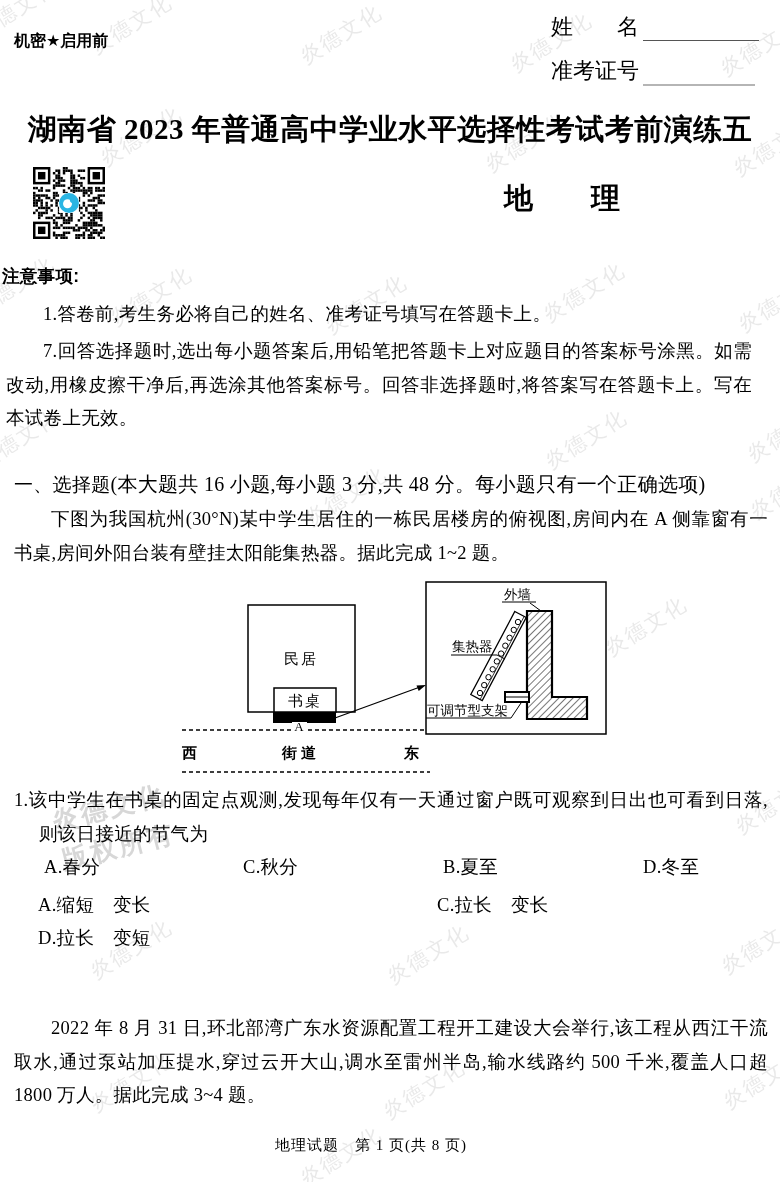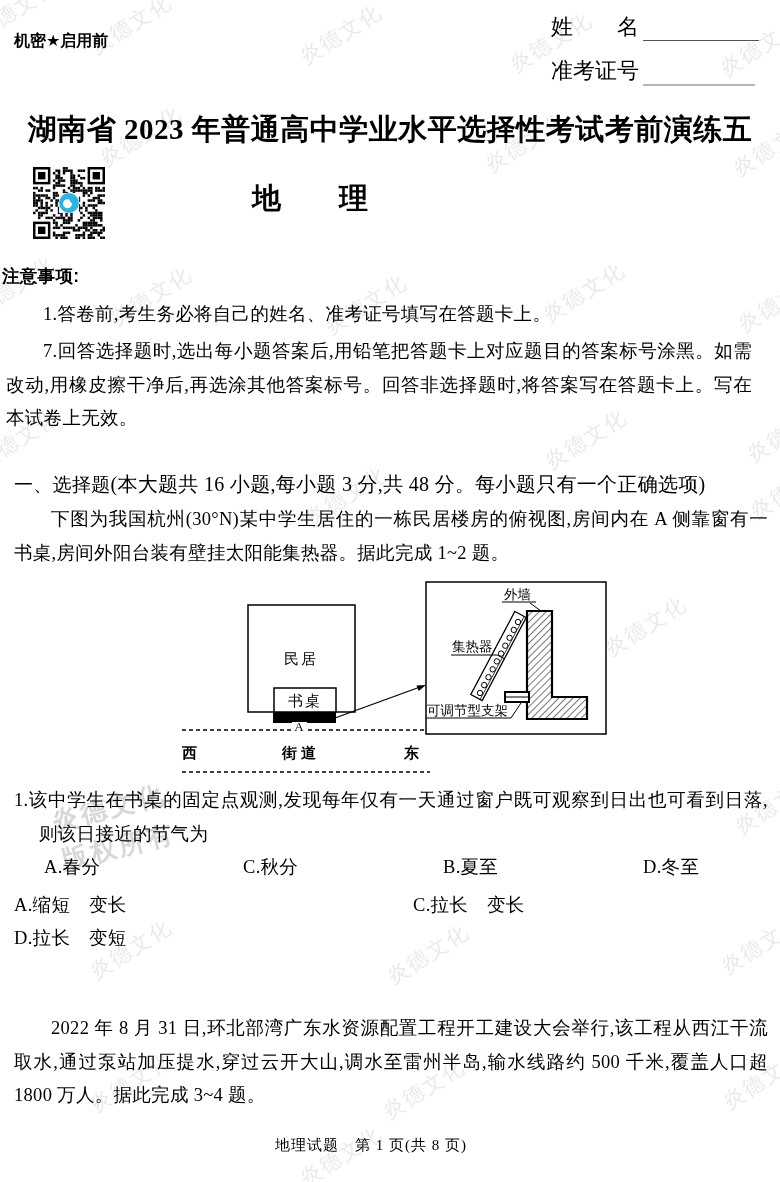--- a/index.html
+++ b/index.html
@@ -20,21 +20,21 @@
   .fill-row{position:absolute;display:flex;font-size:22px;margin-left:28px;}
   .fill-row.name{left:523px;top:12px;}
   .fill-row.exam{left:523px;top:56px;}
   .fill-line{display:inline-block;height:28px;margin-left:4px;}
   .fill-line.l1{width:116px;border-bottom:1.5px solid #555;}
   .fill-line.l2{width:112px;border-bottom:2.5px solid #b5b5b5;}
   
   .main-title{position:absolute;left:0;top:110px;width:780px;text-align:center;
       font-size:29px;font-weight:700;letter-spacing:0.5px;}
   .qr{position:absolute;left:33px;top:167px;width:72px;height:72px;}
-  .subject{position:absolute;left:0;top:179px;width:620px;text-align:center;
+  .subject{position:absolute;left:0;top:179px;width:620px;text-align:right;
       font-size:29px;font-weight:bold;font-family:Liberation Sans, sans-serif;}
   
   .notices{position:absolute;left:2px;top:260px;width:754px;}
   .notices h3{margin:0 0 3px 0;font-size:17.5px;
       font-family:"Liberation Sans",sans-serif;font-weight:bold;}
   .body-text{font-size:18.5px;line-height:33.5px;letter-spacing:0.3px;
       text-align:justify;}
   .notices p{margin:4px;text-indent:2em;}
   
   .section{position:absolute;left:14px;top:467px;width:754px;}
@@ -47,21 +47,21 @@
   .figure svg{display:block;}
   .fig-label{font-size:15px;}
   .fig-small{font-size:13.5px;}
   
   .question{position:absolute;left:14px;width:754px;}
   .q1{top:784px;} .q2{top:889px;}
   .q-text{margin:0;padding-left:25px;text-indent:-25px;}
   .opts4{display:grid;grid-template-columns:199px 200px 200px auto;
       margin-left:30px;line-height:33px;}
   .opts2{display:grid;grid-template-columns:399px auto;
-      line-height:33px;}
+      margin-left:24px;line-height:33px;}
   .passage2{position:absolute;left:14px;top:1012px;width:754px;}
   .passage2 p{margin:0;text-indent:2em;}
   .footer{position:absolute;left:0;top:1136px;width:742px;text-align:center;
       font-size:15px;letter-spacing:1px;}
 </style>
 </head>
 <body>
 
 <div class="page">
   <div id="wm-layer">

